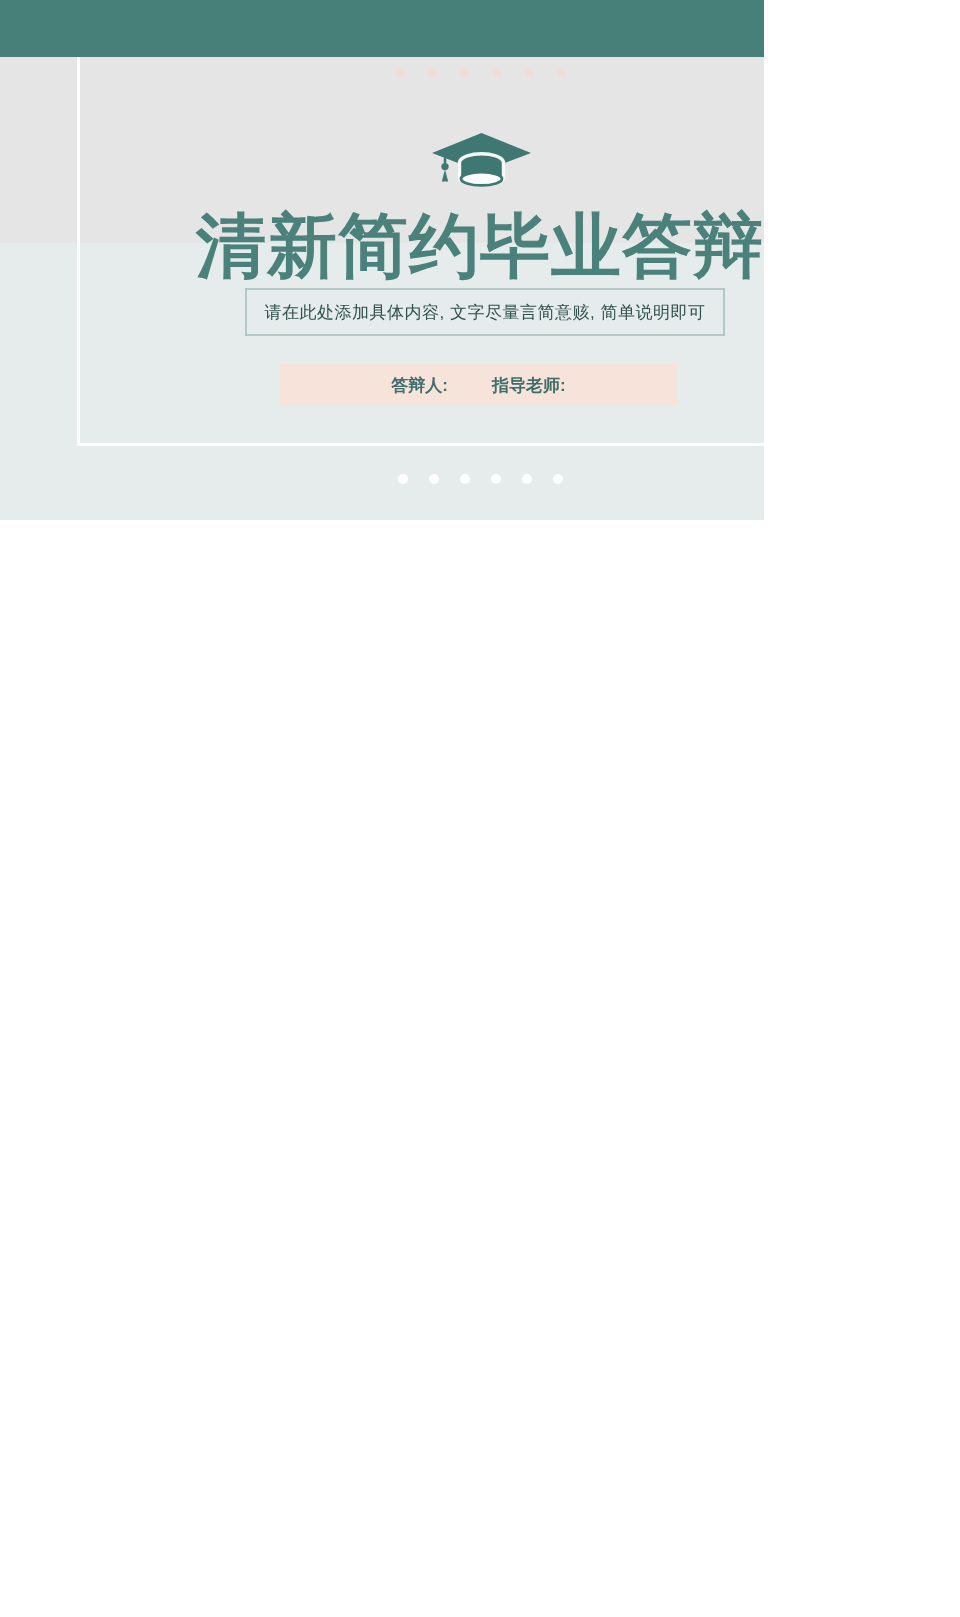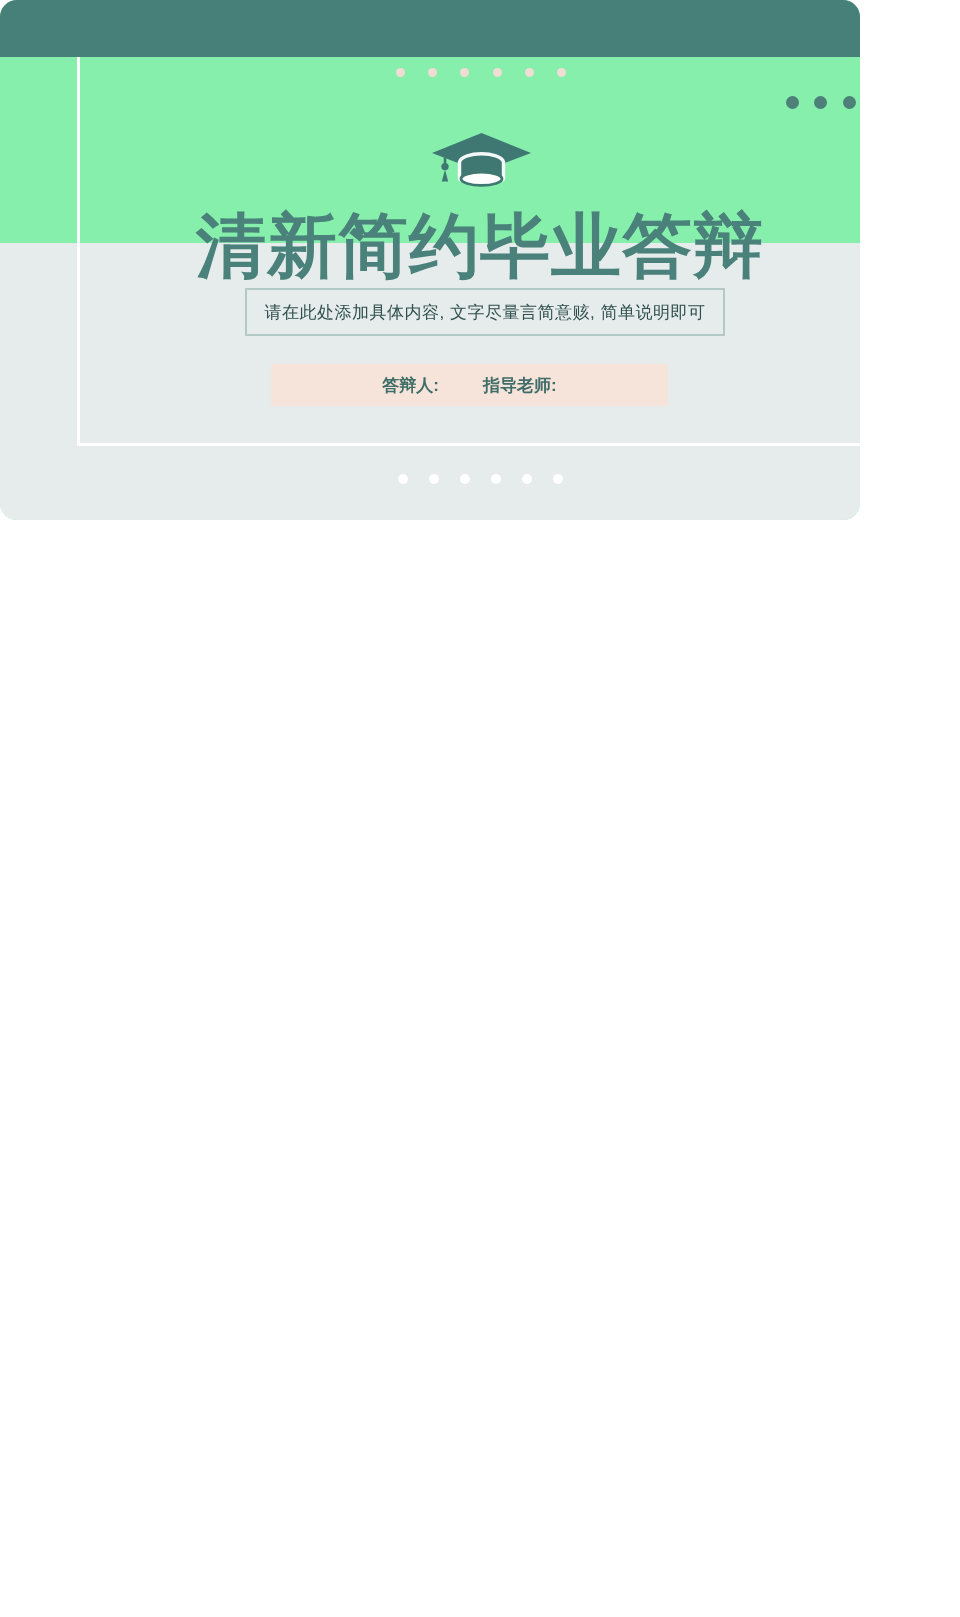--- a/index.html
+++ b/index.html
@@ -1,36 +1,36 @@
 <!DOCTYPE html>
 <html><head>
 <meta charset="utf-8">
 <style>
   html,body{margin:0;padding:0;}
   body{width:960px;height:1617px;background:#fff;
        font-family:"Liberation Sans",sans-serif;overflow:hidden;position:relative;}
   .page{position:absolute;inset:0;width:960px;height:1617px;background:#fff;}
 
   
-  .hero{position:absolute;left:0;top:0;width:860px;height:520px;background:#86efac;overflow:hidden;border-radius:17px;}
+  .hero{position:absolute;left:0;top:0;width:764px;height:520px;background:#e5e5e5;overflow:hidden;}
   .hero-topbar{position:absolute;left:0;top:0;width:960px;height:57px;background:#477f79;}
   .hero-lower{position:absolute;left:0;top:243px;width:960px;height:277px;background:#e6eceb;}
   .hero-frame{position:absolute;left:77px;top:57px;width:806px;height:389px;border-left:3px solid #fff;border-right:3px solid #fff;border-bottom:3px solid #fff;box-sizing:border-box;}
   .hero-dots-top{position:absolute;left:396px;top:68px;width:170px;height:12px;display:flex;justify-content:space-between;}
   .hero-dots-top i{display:block;width:9px;height:9px;border-radius:50%;background:#f2ddd2;}
   .hero-dots-right{position:absolute;left:786px;top:96px;width:98px;height:13px;display:flex;justify-content:space-between;}
   .hero-dots-right i{display:block;width:13px;height:13px;border-radius:50%;background:#4c8079;}
   .hero-dots-bot{position:absolute;left:398px;top:474px;width:165px;height:10px;display:flex;justify-content:space-between;}
   .hero-dots-bot i{display:block;width:10px;height:10px;border-radius:50%;background:#fff;}
   .hero-cap{position:absolute;left:424px;top:132px;width:115px;height:70px;}
   .hero-title{position:absolute;left:0;top:206px;width:960px;text-align:center;
        font-size:70px;line-height:80px;font-weight:700;color:#4a817b;letter-spacing:1px;}
   .hero-sub{position:absolute;left:245px;top:288px;width:480px;height:48px;border:2px solid #b4c9c6;box-sizing:border-box;
        display:flex;align-items:center;justify-content:center;font-size:17px;color:#2f4f4c;letter-spacing:.5px;}
-  .hero-names{position:absolute;left:271px;top:364px;width:397px;height:42px;background:#f6e3da;
+  .hero-names{position:absolute;left:280px;top:364px;width:397px;height:42px;background:#f6e3da;
        display:flex;align-items:center;justify-content:center;gap:44px;font-size:17px;font-weight:700;color:#3f6d68;}
 </style>
 </head>
 <body>
 
 <div class="page">
 
   <div class="hero">
     <div class="hero-topbar"></div>
     <div class="hero-lower"></div>

